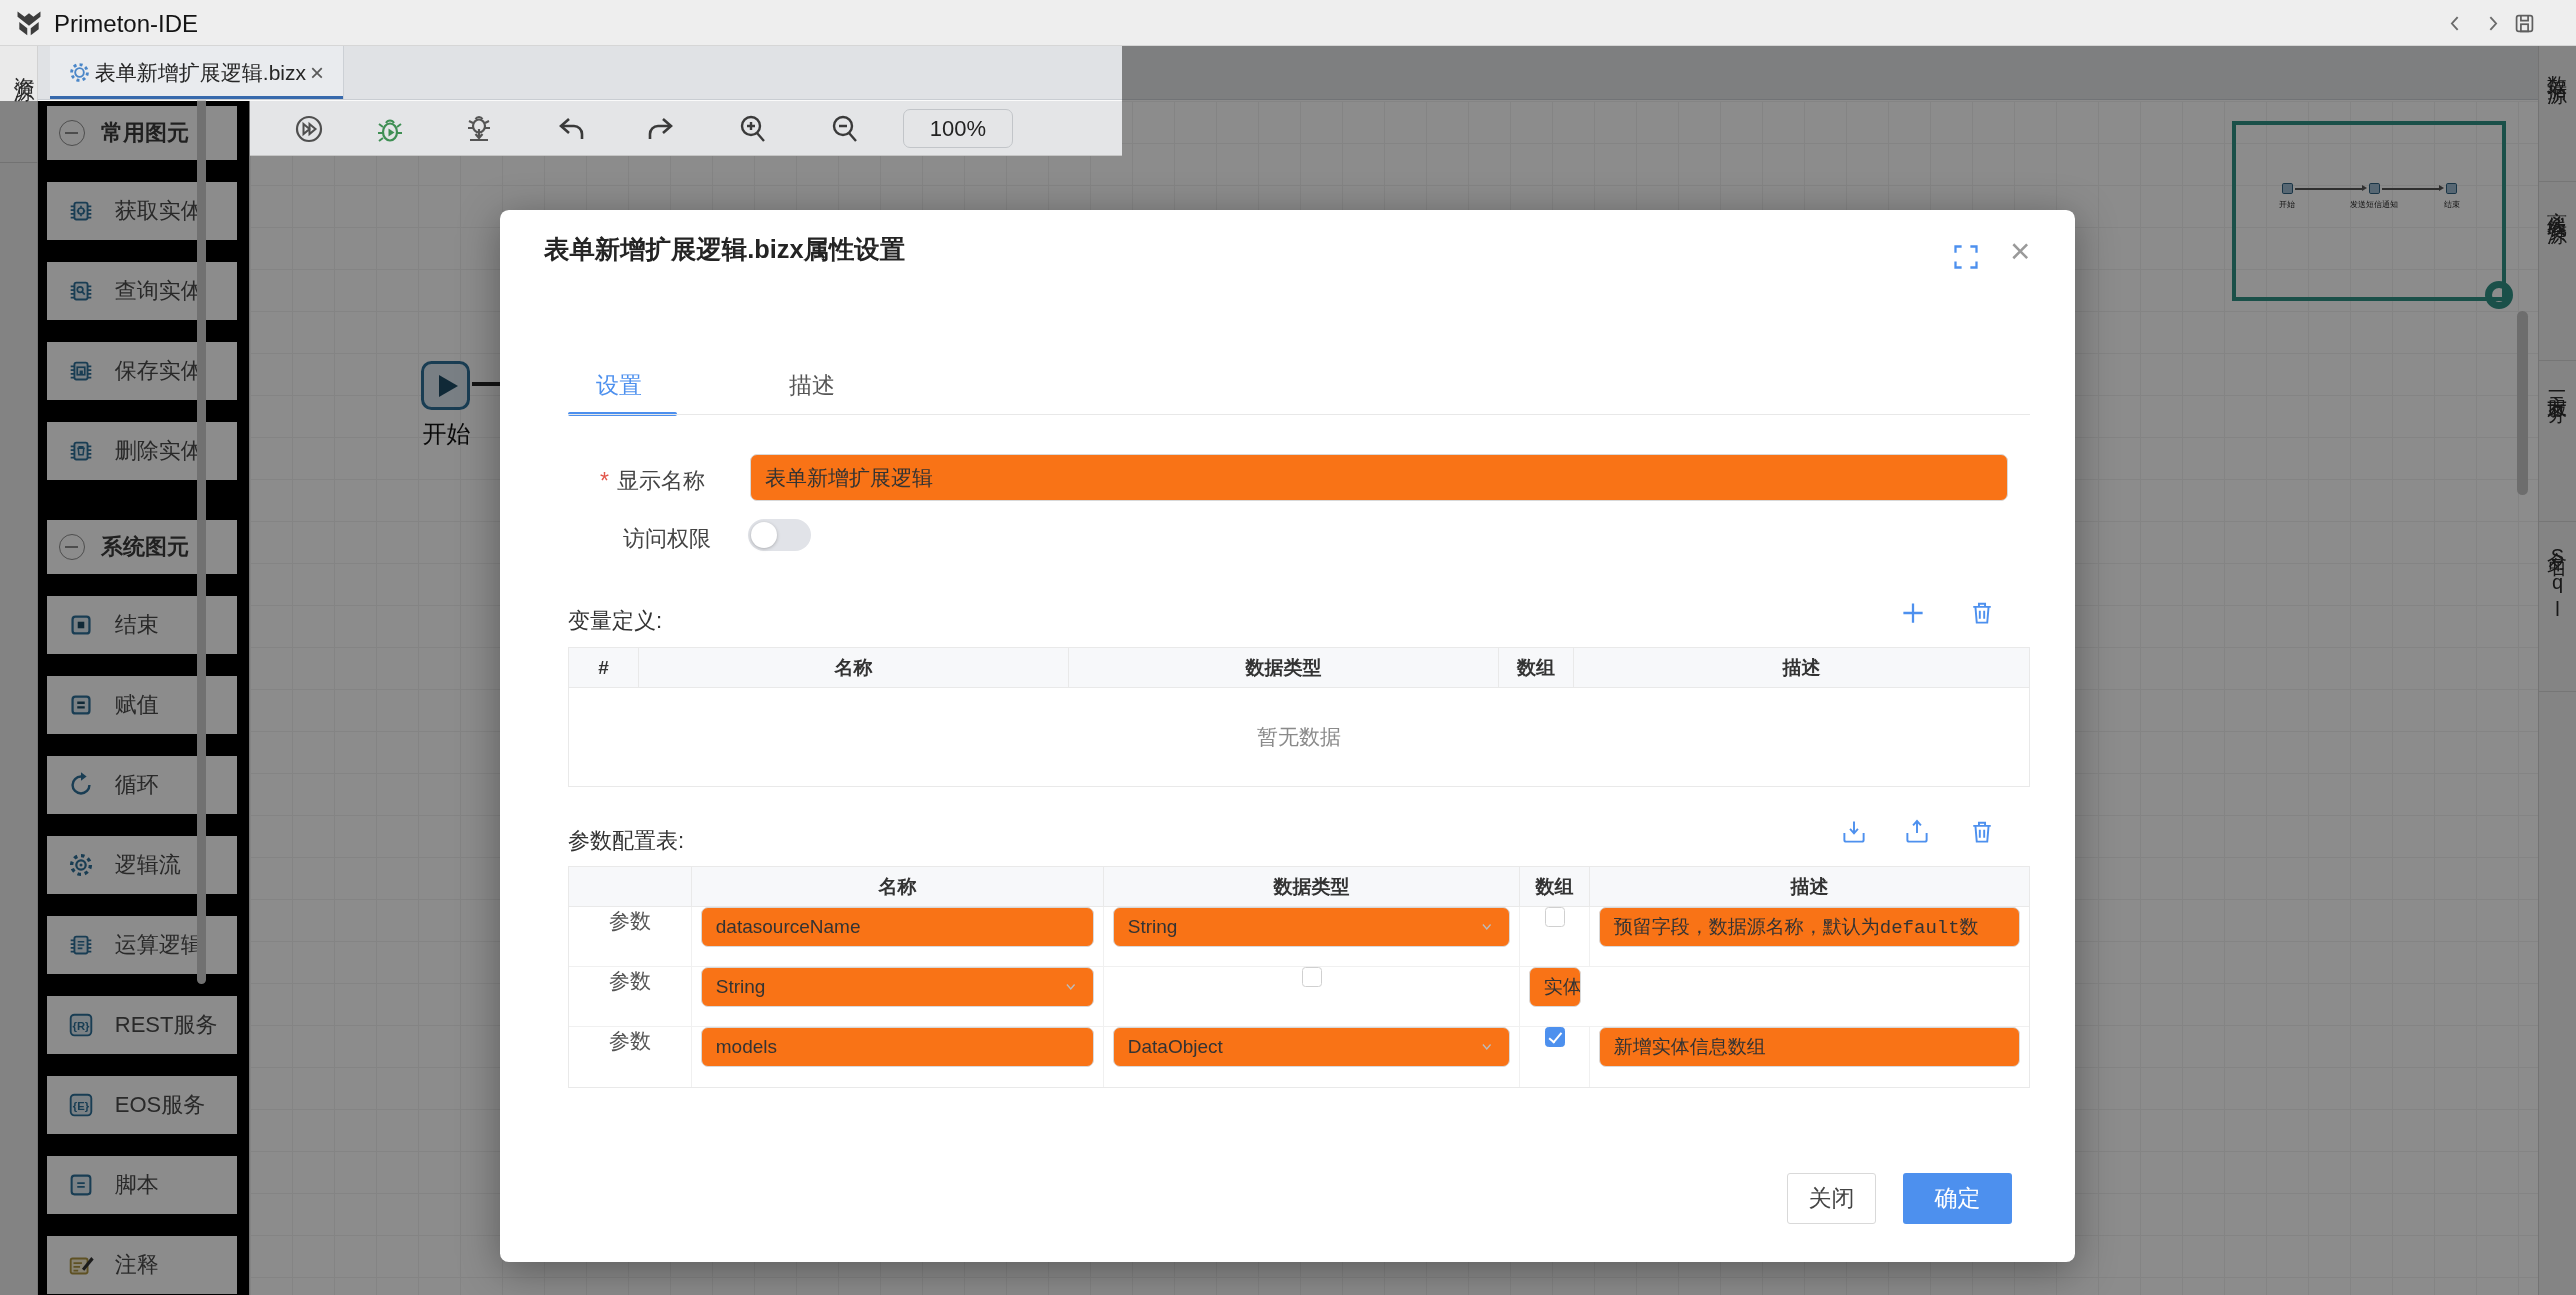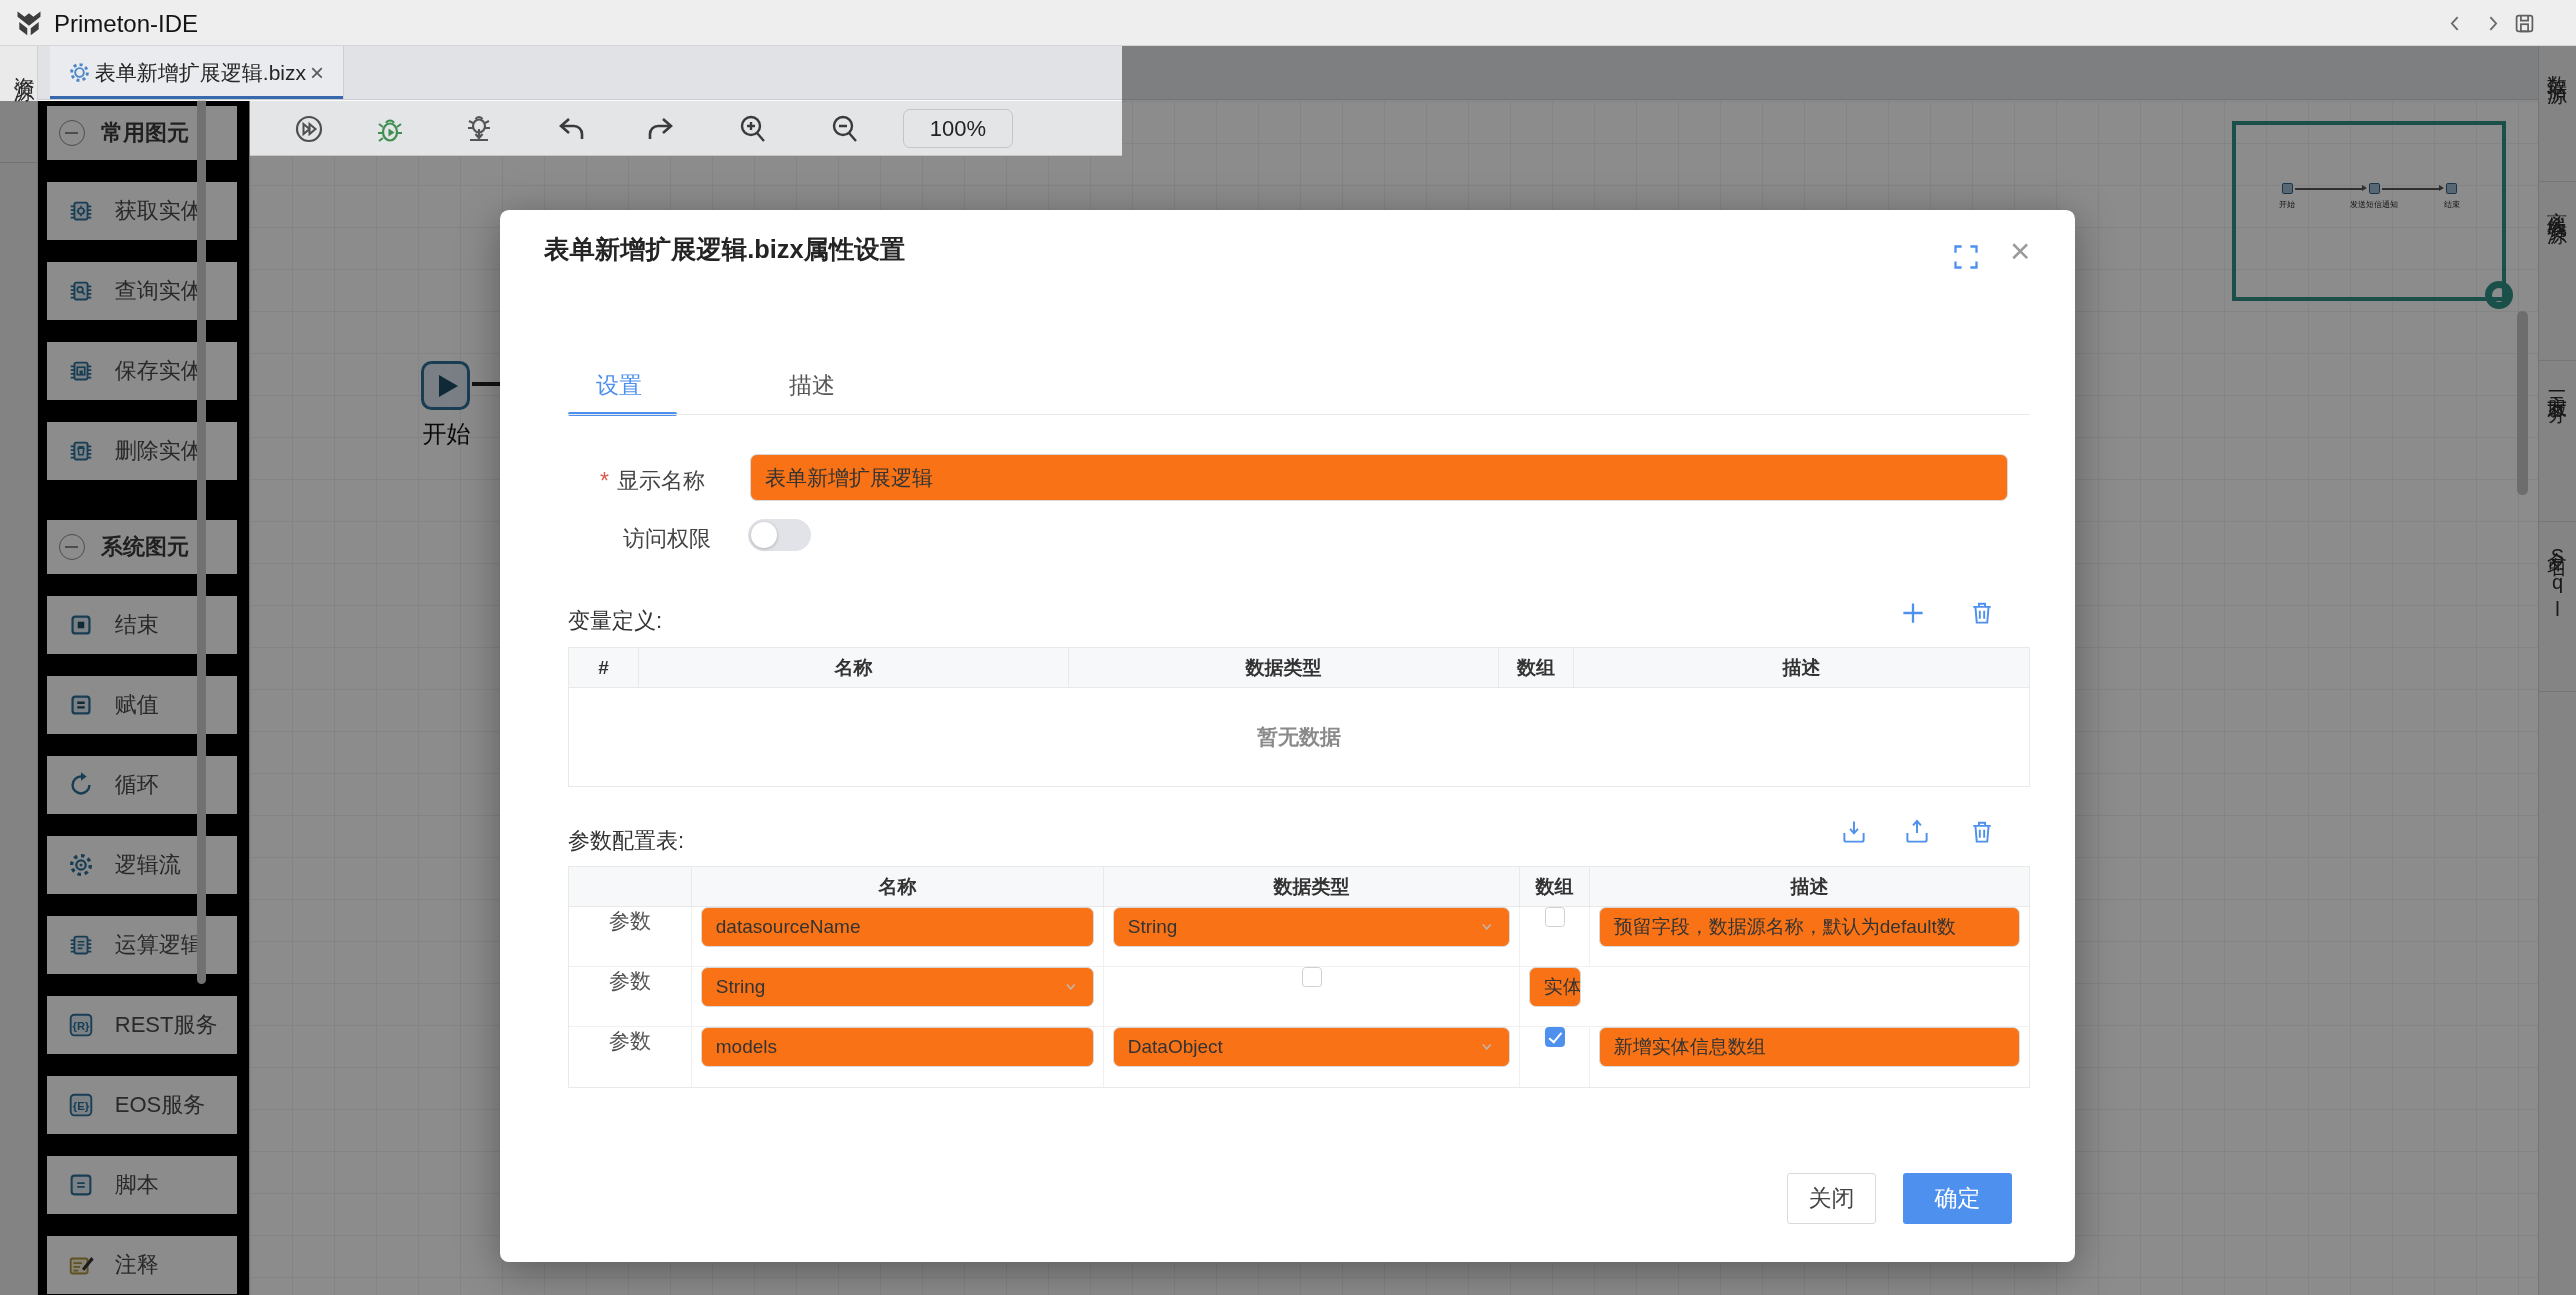--- a/index.html
+++ b/index.html
@@ -88,25 +88,25 @@
   .inp { border:0.9px solid #d9d9d9; border-radius:7px; background:#f97316; font-size:21px; color:#333; display:flex; align-items:center; padding:0 14px; overflow:hidden; white-space:nowrap; }
   .name-inp { left:250px; top:244px; width:1258px; height:47px; }
   .toggle { left:248px; top:309px; width:63px; height:32px; border-radius:16px; background:#e1e3e8; cursor:pointer; }
   .toggle .knob { position:absolute; left:2.6px; top:2.6px; width:26px; height:26px; border-radius:50%; background:#fff; box-shadow:0 0.9px 3.5px rgba(0,0,0,.25); }
   .sec-label { font-size:22px; color:#333; }
   .mico { width:28px; height:28px; cursor:pointer; }
   .tbl { border:0.9px solid #e9e9e9; }
   .tbl .hrow { display:grid; background:#f7f8fa; border-bottom:0.9px solid #e9e9e9; }
   .tbl .hcell { height:39px; display:flex; align-items:center; justify-content:center; font-size:19px; font-weight:600; color:#333; border-right:0.9px solid #e9e9e9; }
   .tbl .hcell:last-child { border-right:none; }
-  .empty { height:98px; display:flex; align-items:center; justify-content:center; font-size:21px; color:#8a8a8a;font-weight:bold; }
+  .empty { height:98px; display:flex; align-items:center; justify-content:center; font-size:21px; color:#8a8a8a; }
   .prow { display:grid; border-bottom:0.9px solid #f0f0f0; height:60px; }
   .prow:last-child { border-bottom:none; }
   .pcell { display:flex; align-items:flex-start; justify-content:center; border-right:0.9px solid #f0f0f0; padding:0 8.8px; }
-  .pcell:last-child { border-right:none; }
+  .pcell:last-child { border-right:none;font-family:Liberation Mono, monospace; }
   .pcell .inp { position:relative; width:100%; height:40px; font-size:19px; }
   .kind { font-size:21px; color:#555; }
   .sel { justify-content:space-between; cursor:pointer; }
   .sel svg { flex:0 0 auto; }
   .cb { width:20px; height:20px; border:0.9px solid #d0d0d0; border-radius:3.5px; background:#fff; cursor:pointer; position:relative; }
   .cb.on { background:#4d90ee; border-color:#4d90ee; }
   .cb.on::after { content:""; position:absolute; left:6.1px; top:1.8px; width:5.3px; height:10.5px; border:solid #fff; border-width:0 2.6px 2.6px 0; transform:rotate(40deg); }
   .btn { height:51px; border-radius:3px; display:flex; align-items:center; justify-content:center; font-size:23px; cursor:pointer; }
   .btn-close { left:1287px; top:963px; width:89px; background:#fff; border:0.9px solid #d9d9d9; color:#444; }
   .btn-ok { left:1403px; top:963px; width:109px; background:#4d90ee; color:#fff; }

